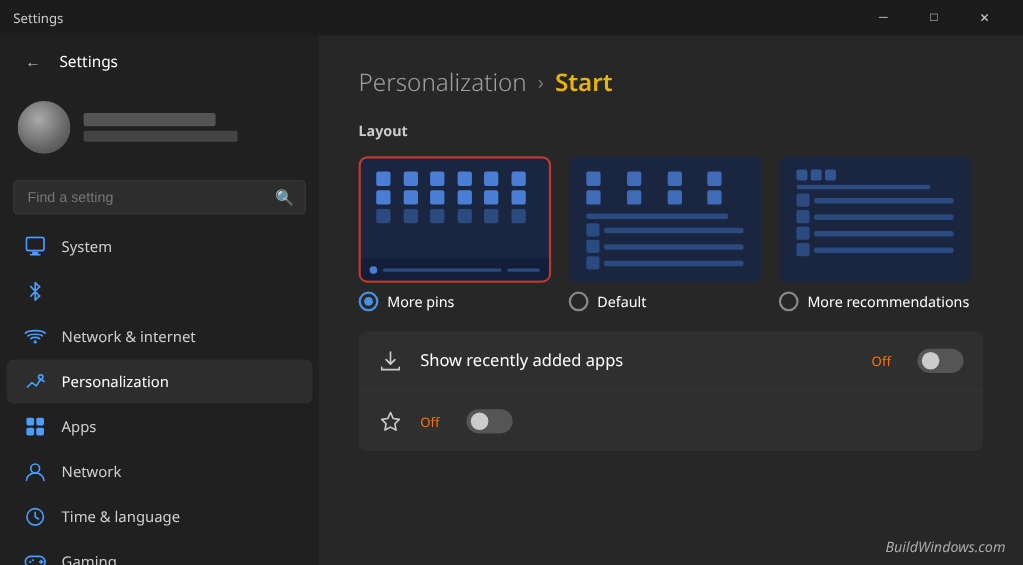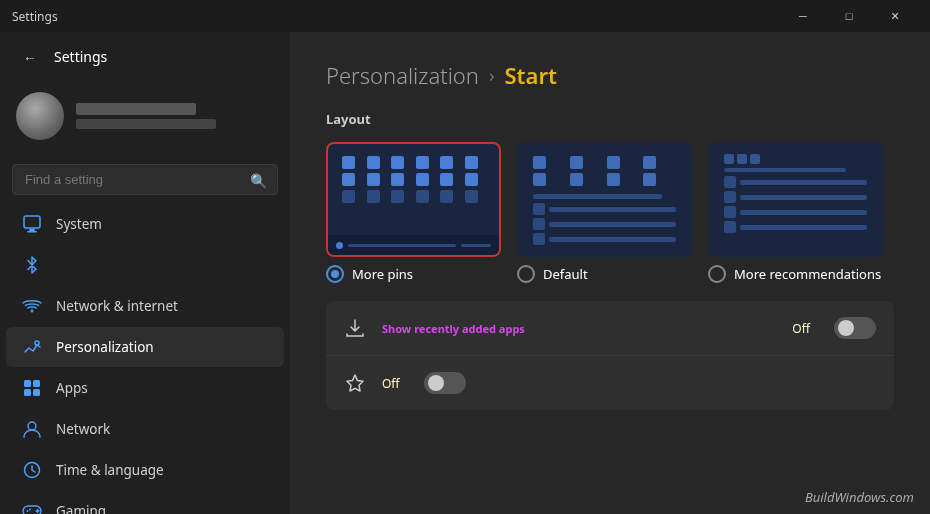--- a/index.html
+++ b/index.html
@@ -301,27 +301,26 @@
       height: 22px;
       color: #ccc;
       display: flex;
       align-items: center;
       justify-content: center;
       font-size: 18px;
       flex-shrink: 0;
     }
     .toggle-label {
       flex: 1;
-      font-size: 11px;
-      color: #d946ef;
-      font-weight: bold;
+      font-size: 15px;
+      color: #ffffff;
     }
     .toggle-off-label {
       font-size: 12px;
-      color: #fef9c3;
+      color: #f97316;
       margin-right: 8px;
     }
     .toggle-switch {
       width: 42px;
       height: 22px;
       background: #555;
       border-radius: 11px;
       position: relative;
       cursor: pointer;
     }

